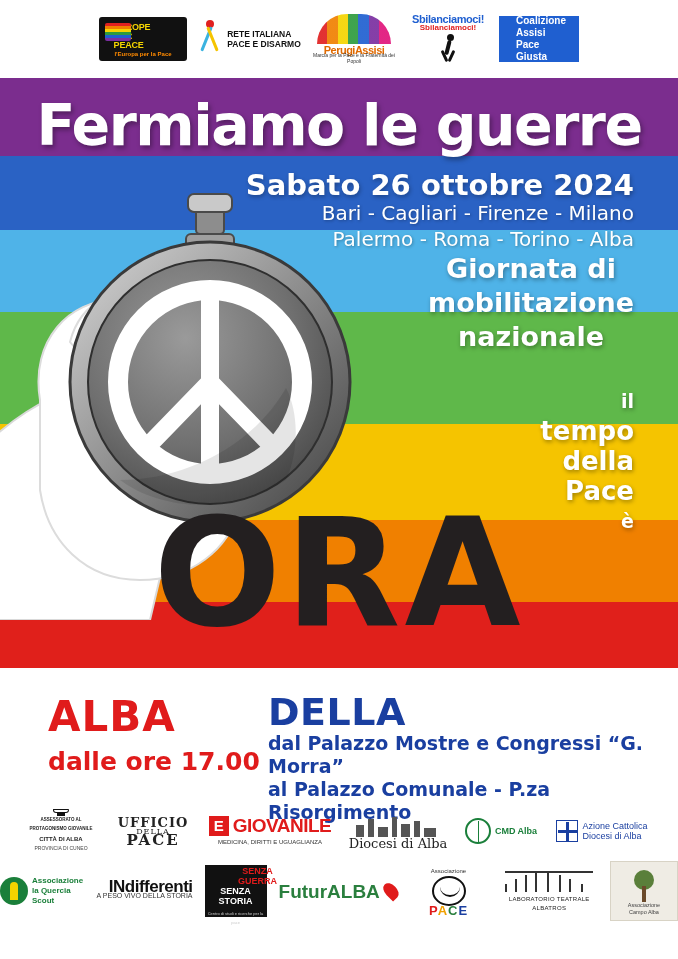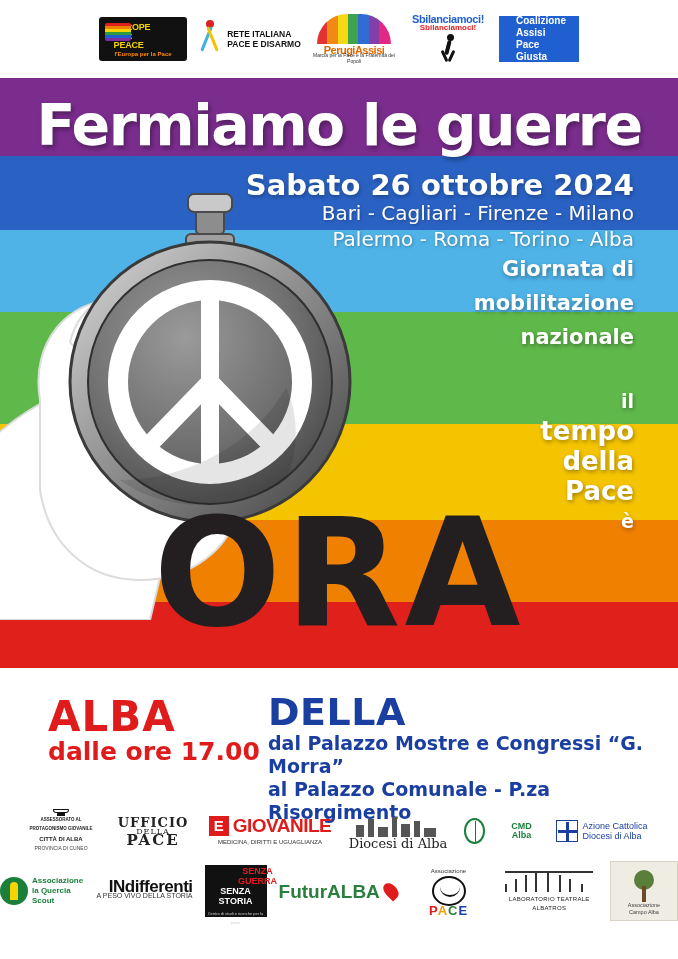--- a/index.html
+++ b/index.html
@@ -173,24 +173,24 @@
     text-align: right;
     color: #ffffff;
     font-size: 20px;
     line-height: 26px;
     font-family: "DejaVu Sans", sans-serif;
     text-shadow: 1px 1px 3px rgba(0,0,0,0.3);
   }
   .giornata {
     position: absolute;
     top: 252px; right: 44px;
-    text-align: right;
+    text-align: center;
     color: #ffffff;
     font-weight: bold;
-    font-size: 21px;
+    font-size: 27px;
     line-height: 34px;
     font-family: "DejaVu Sans", sans-serif;
     text-shadow: 1px 2px 4px rgba(0,0,0,0.35);
   }
   .tempo {
     position: absolute;
     top: 386px; right: 44px;
     text-align: right;
     color: #ffffff;
     font-weight: bold;
@@ -225,21 +225,21 @@
     background: #ffffff;
   }
   .alba {
     position: absolute;
     left: 48px; top: 28px;
     color: #e01b1b;
     font-weight: bold;
     font-family: "DejaVu Sans", sans-serif;
   }
   .alba .l1 { font-size: 42px; letter-spacing: 1px; line-height: 42px; }
-  .alba .l2 { font-size: 25px; line-height: 28px; margin-top: 0; }
+  .alba .l2 { font-size: 25px; line-height: 28px; margin-top: 10px; }
   .corteo {
     position: absolute;
     left: 268px; top: 24px;
     color: #1a3fa0;
     font-family: "DejaVu Sans", sans-serif;
   }
   .corteo .c1 { font-size: 38px; font-weight: bold; line-height: 40px; letter-spacing: 0.5px; }
   .corteo .c2 { font-size: 19px; font-weight: bold; line-height: 23px; }
 
   
@@ -282,21 +282,21 @@
   .lg-emergency .w { font-size: 19px; font-weight: bold; color: #e01b1b; letter-spacing: -0.5px; }
   .lg-emergency .sub { font-size: 6px; color: #333; margin-top: 2px; }
 
   .lg-diocesi { width: 108px; height: 46px; flex-direction: column; }
   .lg-diocesi .sky { width: 92px; height: 22px; position: relative; }
   .lg-diocesi .sky i {
     position: absolute; bottom: 0; background: #555; display: block;
   }
   .lg-diocesi .t { font-family: "DejaVu Serif", serif; font-size: 13px; color: #222; margin-top: 2px; }
 
-  .lg-cmd { width: 74px; height: 42px; flex-direction: row; gap: 20px; }
+  .lg-cmd { width: 74px; height: 42px; flex-direction: row; gap: 4px; }
   .lg-cmd .globe {
     width: 26px; height: 26px; border-radius: 50%; border: 2px solid #1a7f3a;
     position: relative;
   }
   .lg-cmd .globe:after {
     content: ""; position: absolute; left: 50%; top: 1px; width: 0; height: 22px;
     border-left: 1.5px solid #1a7f3a;
   }
   .lg-cmd .tx { font-size: 9px; font-weight: bold; color: #1a7f3a; }
 

